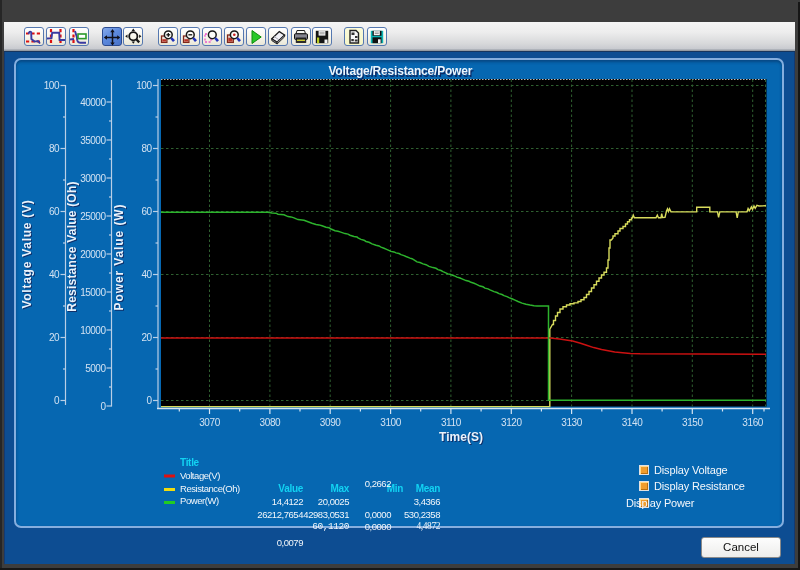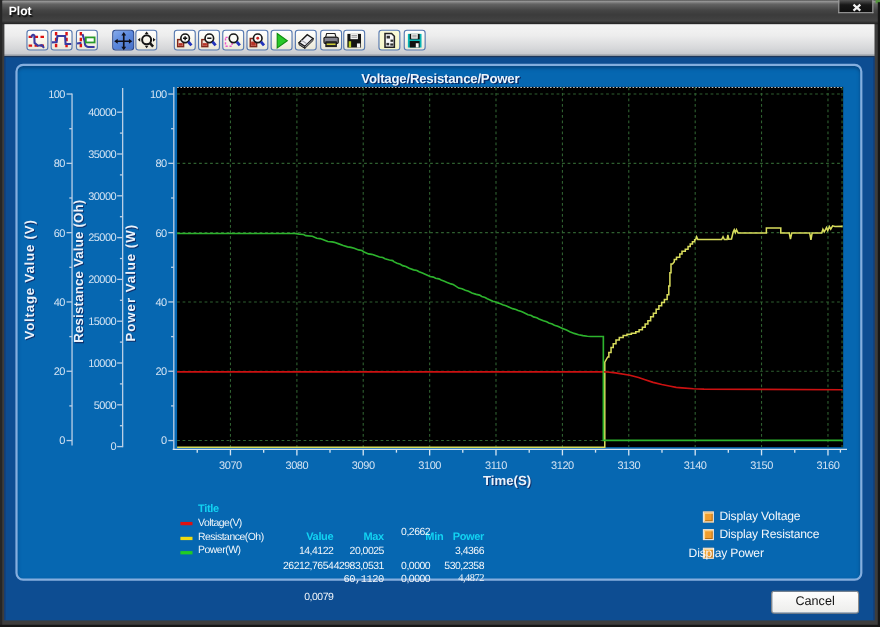--- a/index.html
+++ b/index.html
@@ -36,27 +36,20 @@
 
 #frame-l { position:absolute; left:0; top:0; width:2px; height:570px; background:#262626; }
 #frame-r { position:absolute; left:798px; top:2px; width:2px; height:568px; background:#161616; }
 #frame-b { position:absolute; left:0; top:568px; width:800px; height:2px; background:#161616; }
 #client { box-shadow: inset 1px 0 0 #143a72, inset -1px 0 0 #143a72; }
 #cancel { position:absolute; left:701px; top:537px; width:80px; height:21px; background:linear-gradient(180deg,#fdfdfd,#ededeb); border:1px solid #8a8a8a; border-radius:3px; text-align:center; font-size:11.5px; color:#111; line-height:19px; }
 </style>
 </head>
 <body>
 <div id="win">
-  <div id="titlebar">
-    <div id="titletext">Plot</div>
-    <div id="closebtn"><svg width="32" height="12" viewBox="0 0 32 12">
-          <path d="M12.9,3.2 L19.1,8.6 M19.1,3.2 L12.9,8.6" stroke="#f2f2f2" stroke-width="2" stroke-linecap="butt"></path>
-        </svg></div>
-    <div id="corner"></div>
-  </div>
   <div id="toolbar">
     <div class="tbtn" style="left:20px">
       <svg width="18" height="18" viewBox="0 0 18 18">
         <line x1="1" y1="5.5" x2="17" y2="5.5" stroke="#dd1111" stroke-width="2.2" stroke-dasharray="3.2,2.2"></line>
         <line x1="1" y1="13.5" x2="17" y2="13.5" stroke="#dd1111" stroke-width="2.2" stroke-dasharray="3.2,2.2"></line>
         <path d="M3.5,6 Q4.5,2.5 6.2,4.2 L6.4,11 L9.5,13.6 L13,13 L15,15.5" fill="none" stroke="#3a3aa0" stroke-width="1.9"></path>
       </svg>
     </div>
     <div class="tbtn" style="left:42px">
       <svg width="18" height="18" viewBox="0 0 18 18">
@@ -343,21 +336,21 @@
 
     <rect x="164" y="474.5" width="11" height="3" fill="#dd1111"></rect>
     <rect x="164" y="488" width="11" height="3" fill="#f0dc10"></rect>
     <rect x="164" y="501" width="11" height="3" fill="#22cc22"></rect>
   </svg>
   <div id="legend">
     <div class="cy" style="left:180px; top:457px;">Title</div>
     <div class="cy rr" style="left:243px; top:457px; width:60px;">Value</div>
     <div class="cy rr" style="left:289px; top:457px; width:60px;">Max</div>
     <div class="cy rr" style="left:331px; top:457px; width:72px;">Min</div>
-    <div class="cy rr" style="left:380px; top:457px; width:60px;">Power</div>
+    <div class="cy rr" style="left:380px; top:457px; width:60px;">Mean</div>
     <div class="lw" style="left:180px; top:470px;">Voltage(V)</div>
     <div class="lw rr" style="left:233px; top:470px; width:70px;">14,4122</div>
     <div class="lw rr" style="left:279px; top:470px; width:70px;">20,0025</div>
     <div class="lw rr" style="left:321px; top:452px; width:70px;">0,2662</div>
     <div class="lw rr" style="left:370px; top:470px; width:70px;">3,4366</div>
     <div class="lw" style="left:180px; top:483.2px;">Resistance(Oh)</div>
     <div class="lw rr" style="left:233px; top:483.2px; width:70px;">26212,7654</div>
     <div class="lw rr" style="left:279px; top:483.2px; width:70px;">42983,0531</div>
     <div class="lw rr" style="left:321px; top:483.2px; width:70px;">0,0000</div>
     <div class="lw rr" style="left:370px; top:483.2px; width:70px;">530,2358</div>

